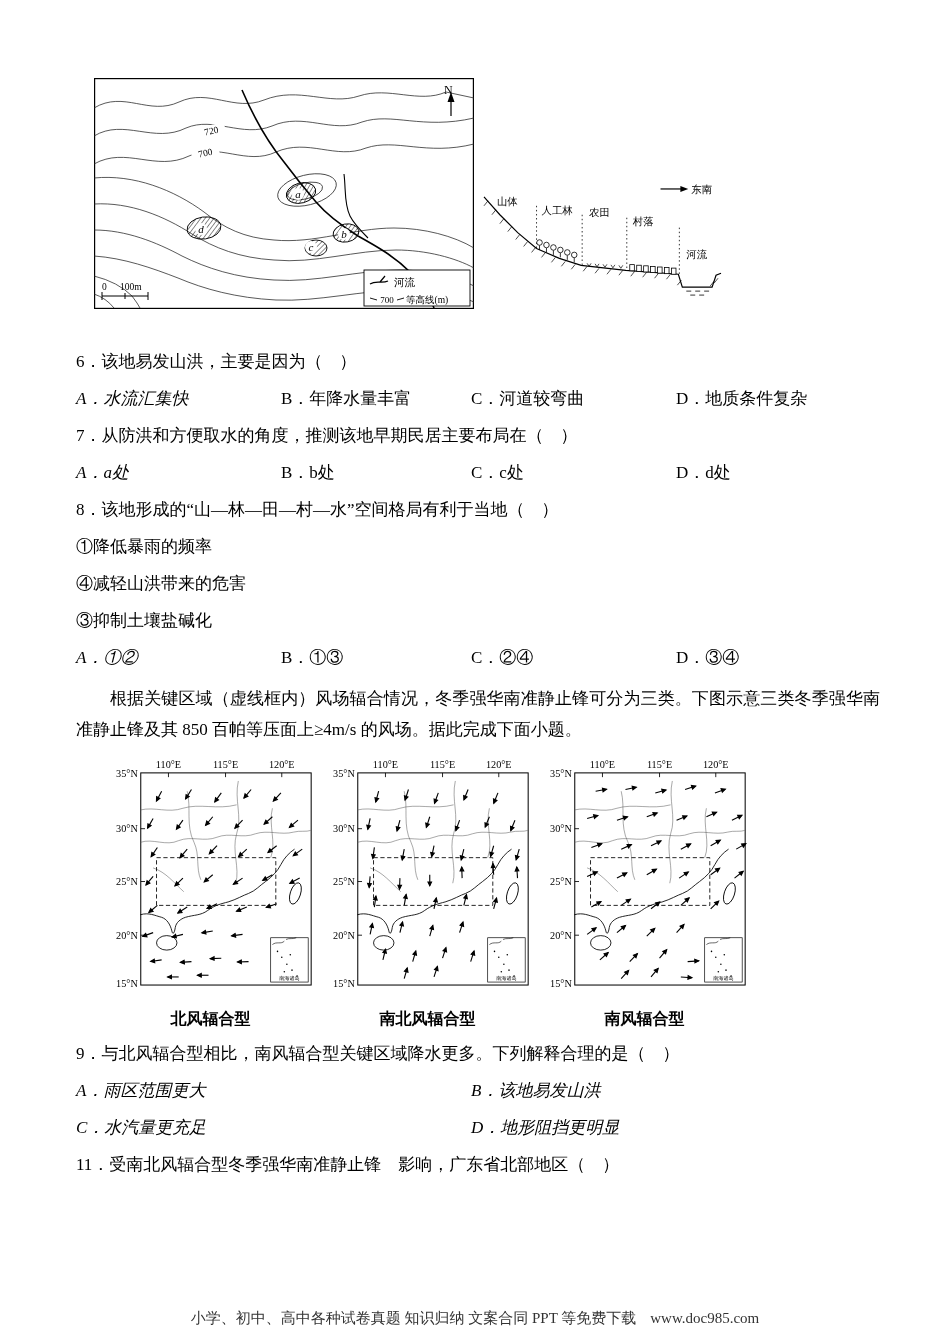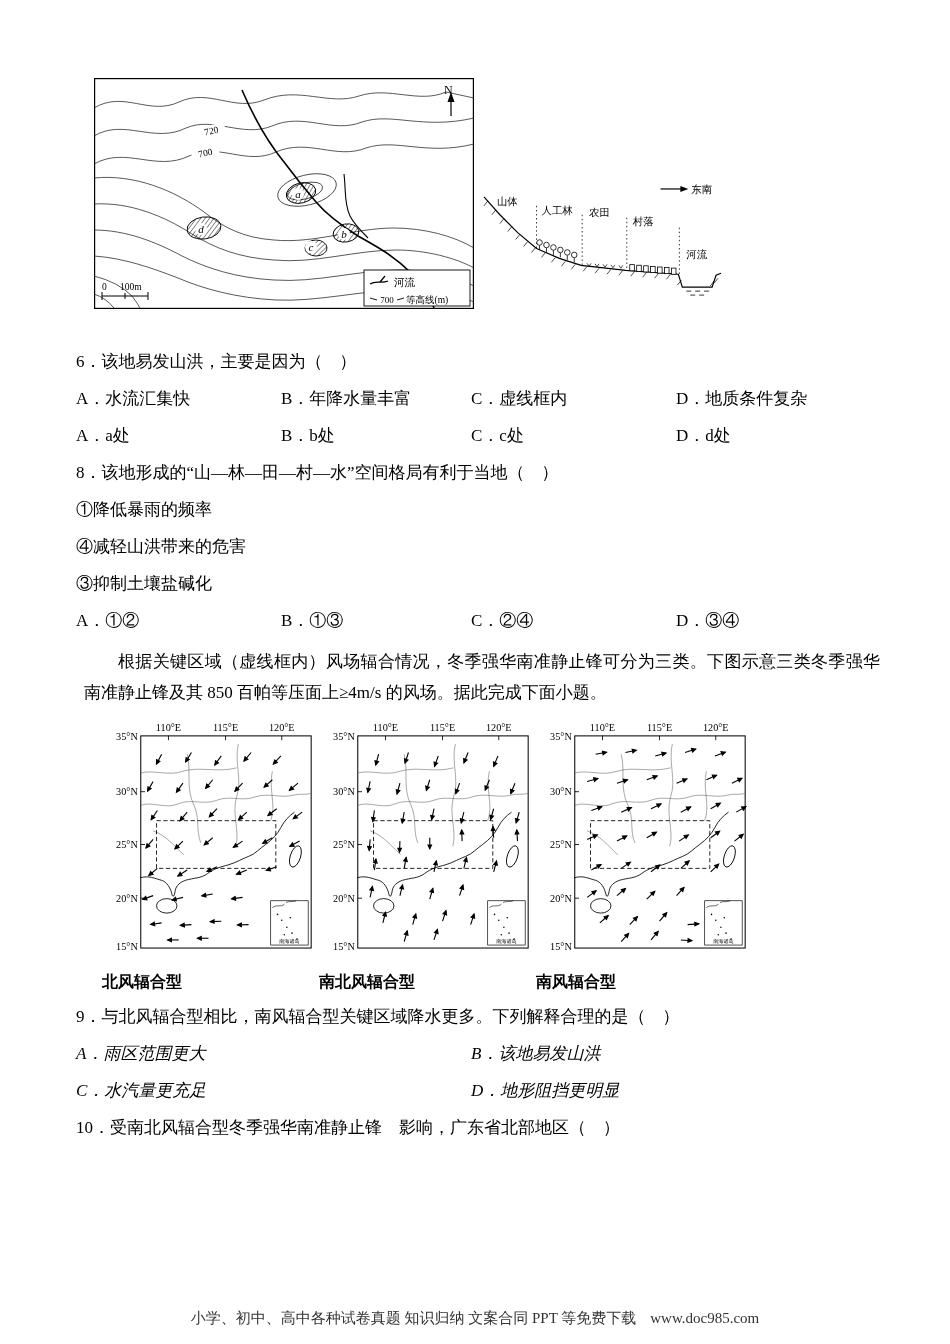--- a/index.html
+++ b/index.html
@@ -11,25 +11,25 @@
     font-family: "Liberation Serif", "DejaVu Serif", serif;
     position: relative;
     overflow: hidden;
   }
   .page { width: 950px; height: 1344px; padding: 78px 70px 0 76px; position: relative; }
   .figures-row { display: flex; align-items: flex-end; gap: 8px; padding-left: 18px; margin-bottom: 40px; }
   svg { display: block; }
   svg text { font-family: "Liberation Serif", "DejaVu Serif", serif; fill: #000; }
   .qline { font-size: 17px; line-height: 23px; margin-bottom: 14px; }
   .opts { display: flex; font-size: 17px; line-height: 23px; margin-bottom: 14px; }
-  .opts .o1 { width: 205px; } .opts .o2 { width: 190px; } .opts .o3 { width: 205px; } .opts .o4 { flex: 1; }
+  .opts .o1 { width: 205px; font-style: italic; } .opts .o2 { width: 190px; } .opts .o3 { width: 205px; } .opts .o4 { flex: 1; }
   .opts2 .w { width: 395px; font-style: italic; }
-  .intro { font-size: 17px; line-height: 31px; text-indent: 2em; margin: 2px 0 12px 8px; text-align: justify; }
+  .intro { font-size: 17px; line-height: 31px; text-indent: 2em; margin: 2px 0 12px 0; text-align: justify; }
   .maps-row { display: flex; padding-left: 26px; margin-bottom: 12px; }
-  .windmap { width: 217px; text-align: left; }
+  .windmap { width: 217px; text-align: center; }
   .map-caption { font-weight: bold; font-size: 16px; margin-top: 20px; }
   .footer { position: absolute; left: 0; right: 0; bottom: 16px; text-align: center; font-size: 15px; color: #333; }
   .footer .url { margin-left: 14px; }
 </style>
 </head>
 <body>
 
 <svg width="0" height="0" style="position:absolute" aria-hidden="true">
   <defs>
     <g id="basemap">
@@ -168,24 +168,25 @@
         <text x="152" y="46">村落</text>
         <text x="206" y="80">河流</text>
       </g>
     </svg>
   </div>
 
   <div class="qline">6．该地易发山洪，主要是因为（　）</div>
   <div class="opts">
     <span class="o1">A．水流汇集快</span>
     <span class="o2">B．年降水量丰富</span>
-    <span class="o3">C．虚线框内</span>
+    <span class="o3">C．河道较弯曲</span>
     <span class="o4">D．地质条件复杂</span>
   </div>
 
+  <div class="qline">7．从防洪和方便取水的角度，推测该地早期民居主要布局在（　）</div>
   <div class="opts">
     <span class="o1">A．a处</span>
     <span class="o2">B．b处</span>
     <span class="o3">C．c处</span>
     <span class="o4">D．d处</span>
   </div>
 
   <div class="qline">8．该地形成的“山—林—田—村—水”空间格局有利于当地（　）</div>
   <div class="qline">①降低暴雨的频率</div>
   <div class="qline">④减轻山洪带来的危害</div>
@@ -501,18 +502,18 @@
   <div class="qline">9．与北风辐合型相比，南风辐合型关键区域降水更多。下列解释合理的是（　）</div>
   <div class="opts opts2">
     <span class="w">A．雨区范围更大</span>
     <span class="w">B．该地易发山洪</span>
   </div>
   <div class="opts opts2">
     <span class="w">C．水汽量更充足</span>
     <span class="w">D．地形阻挡更明显</span>
   </div>
 
-  <div class="qline">10．受南北风辐合型冬季强华南准静止锋　影响，广东省北部地区（　）</div>
+  <div class="qline">11．受南北风辐合型冬季强华南准静止锋　影响，广东省北部地区（　）</div>
 
   <div class="footer">
     <span>小学、初中、高中各种试卷真题 知识归纳 文案合同 PPT 等免费下载</span><span class="url">www.doc985.com</span>
   </div>
 </div>
 
 </body></html>

